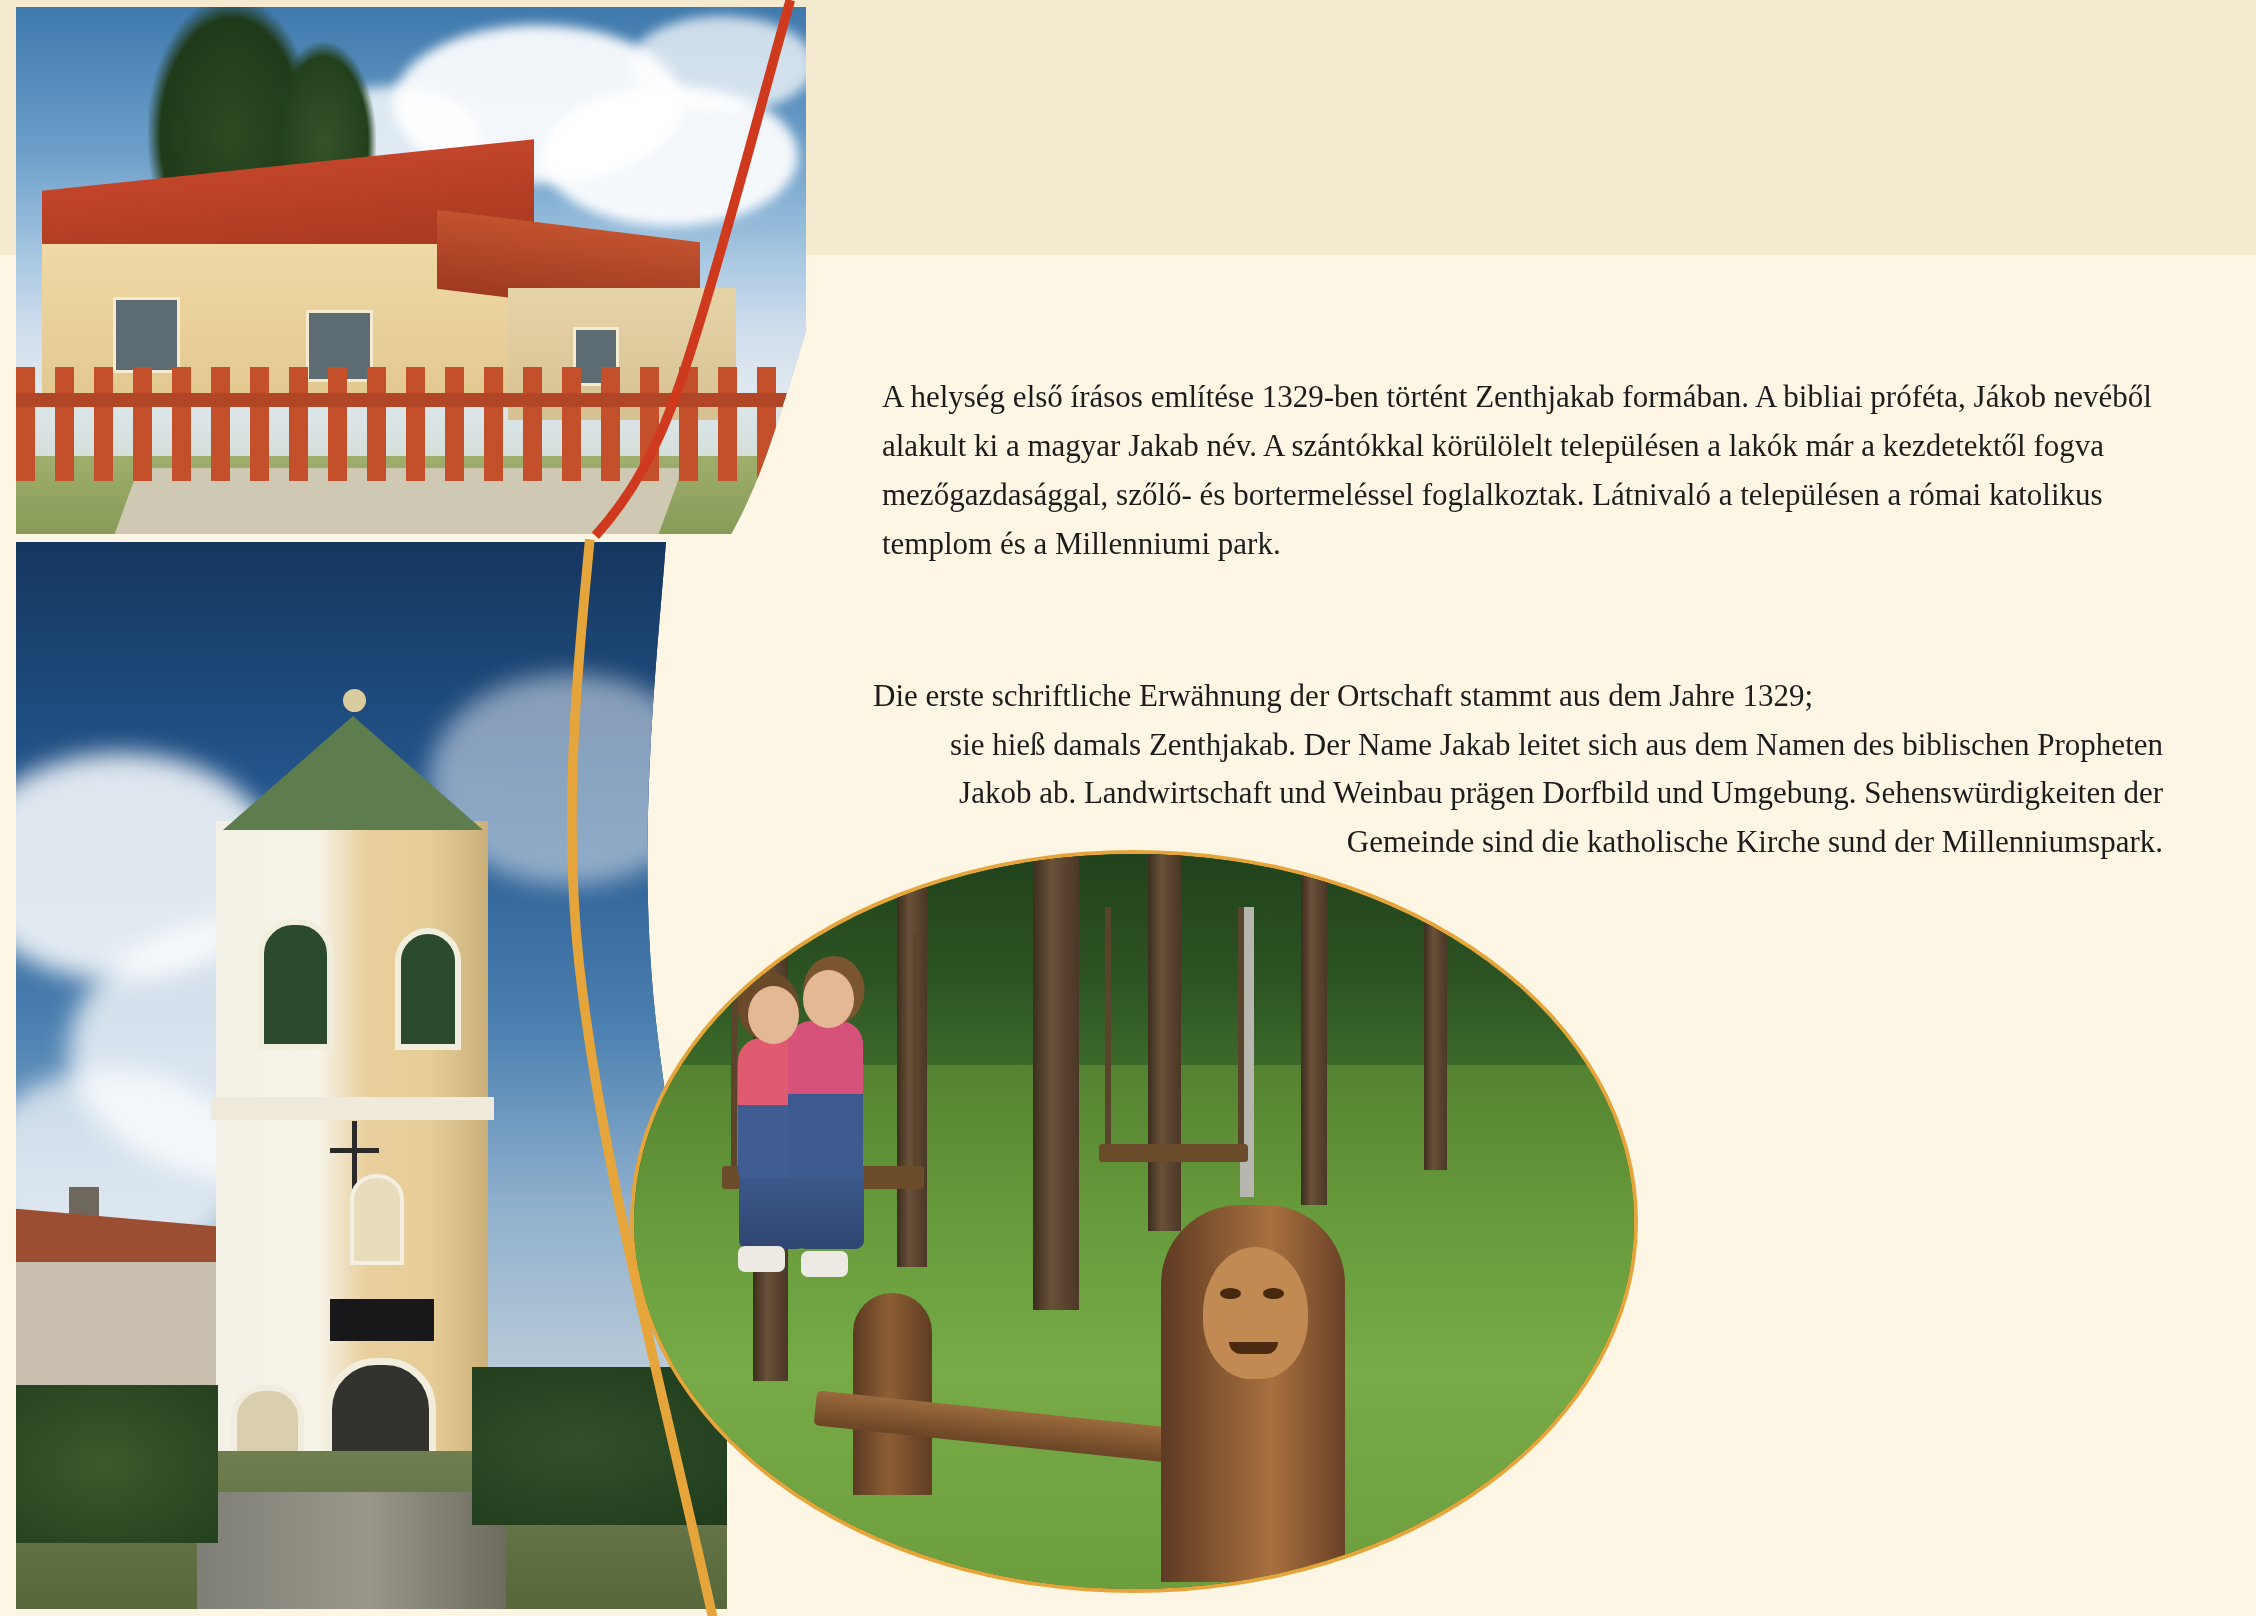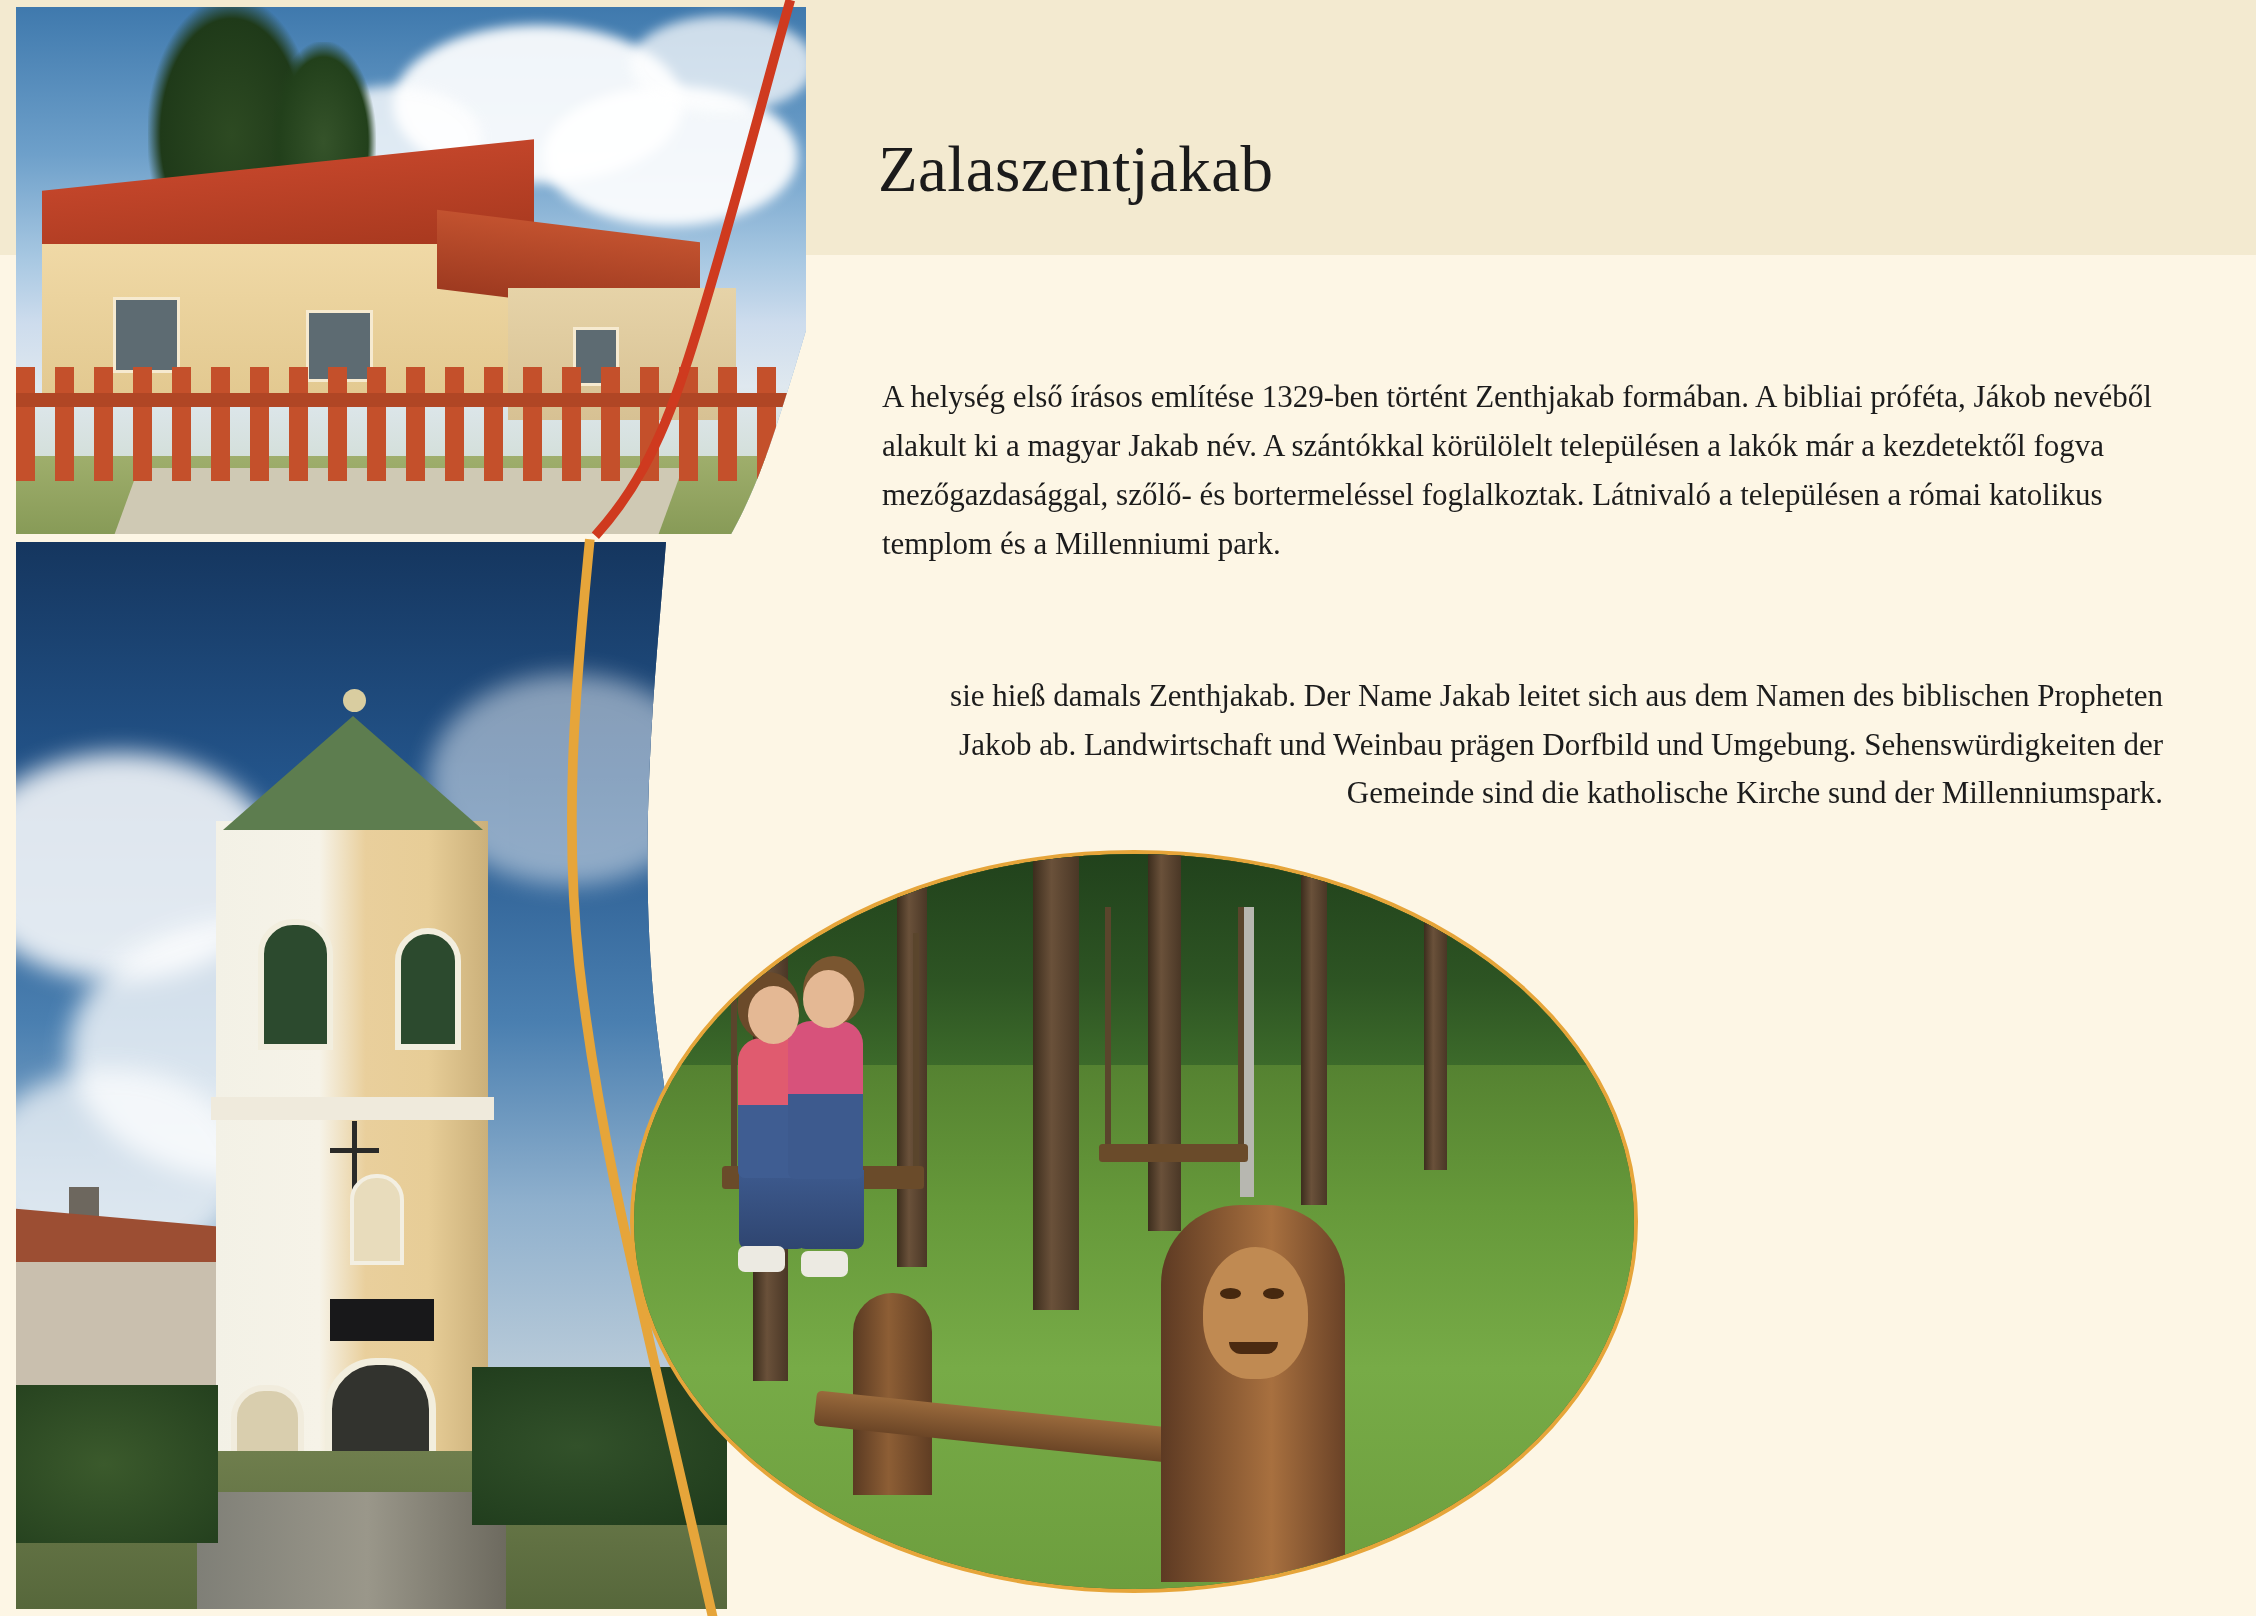--- a/index.html
+++ b/index.html
@@ -470,25 +470,25 @@
   }
 </style>
 </head>
 <body>
 
 <div class="page">
 
   <div class="header-band"></div>
   <div class="body-band"></div>
 
-  <div class="title">Zalaszentjakab</div>
 
   <div class="para-hu">A helység első írásos említése 1329-ben történt Zenthjakab formában. A bibliai próféta, Jákob nevéből alakult ki a magyar Jakab név. A szántókkal körülölelt településen a lakók már a kezdetektől fogva mezőgazdasággal, szőlő- és bortermeléssel foglalkoztak. Látnivaló a településen a római katolikus templom és a Millenniumi park.</div>
 
   <div class="para-de">
+    <span class="line-1">Die erste schriftliche Erwähnung der Ortschaft stammt aus dem Jahre 1329;</span>
     <span>sie hieß damals Zenthjakab. Der Name Jakab leitet sich aus dem Namen des biblischen Propheten Jakob ab. Landwirtschaft und Weinbau prägen Dorfbild und Umgebung. Sehenswürdigkeiten der Gemeinde sind die katholische Kirche sund der Millenniumspark.</span>
   </div>
 
   <div class="photo-house">
     <div class="sky"></div>
     <div class="cloud c1"></div>
     <div class="cloud c2"></div>
     <div class="cloud c3"></div>
     <div class="cloud c4"></div>
     <div class="tree"></div>

